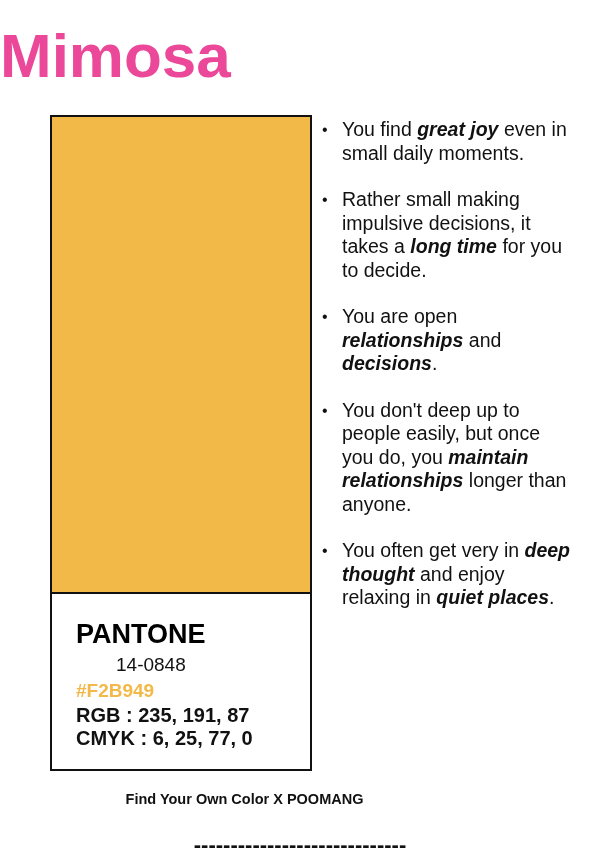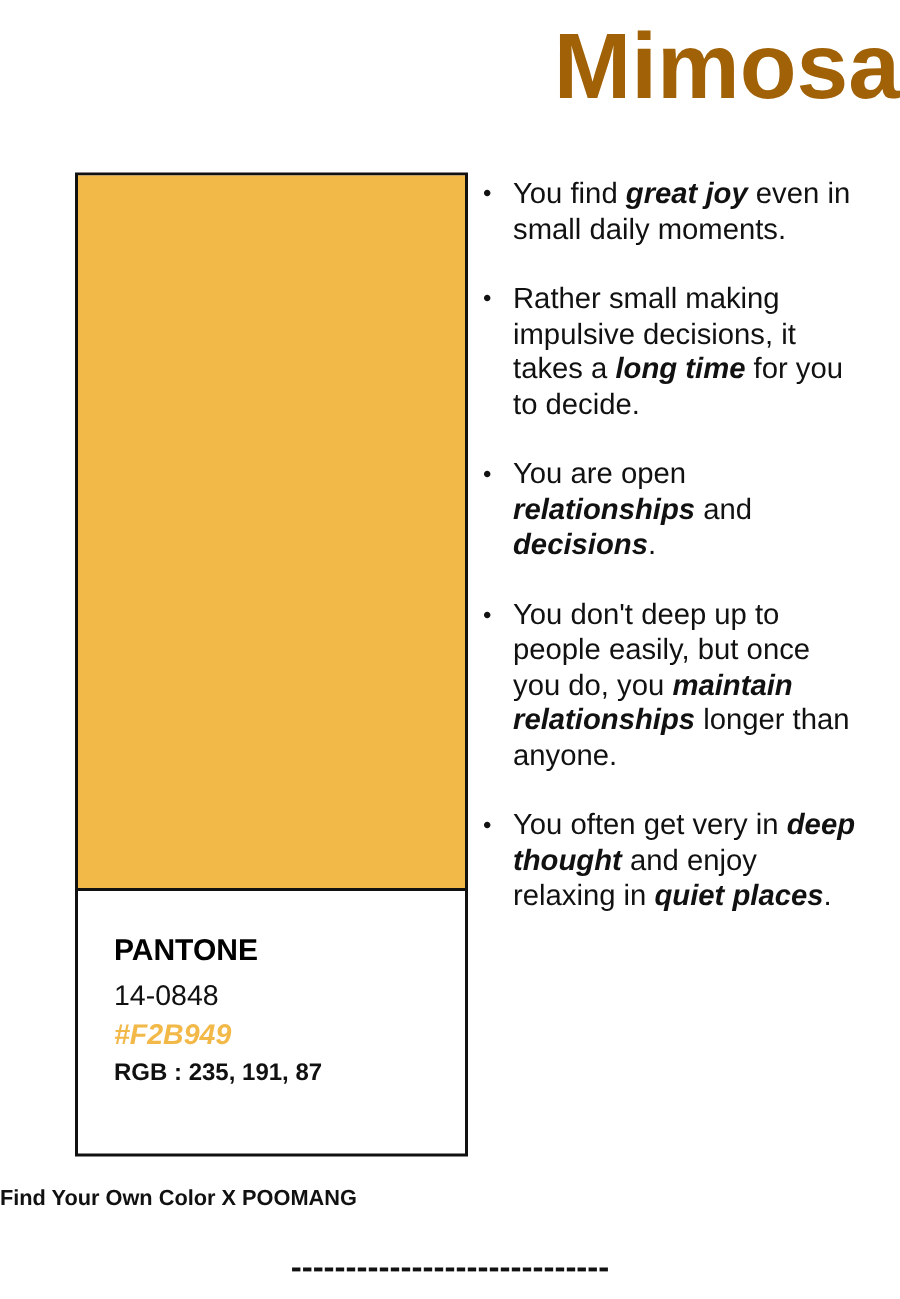--- a/index.html
+++ b/index.html
@@ -1,46 +1,47 @@
 <!DOCTYPE html>
 <html><head>
 <meta charset="utf-8">
 <style>
   html, body { margin:0; padding:0; background:#ffffff; }
   body { width:600px; height:866px; position:relative; overflow:hidden;
          font-family:"Liberation Sans", "DejaVu Sans", sans-serif; color:#111; }
-  .title { position:absolute; top:7px; left:0; width:600px; text-align:right;
-           font-size:62px; font-weight:bold; letter-spacing:0px; line-height:76px; color:#a16207; }
+  .title { position:absolute; top:18px; left:0; width:600px; text-align:left;
+           font-size:62px; font-weight:bold; letter-spacing:0px; line-height:76px; color:#ec4899; }
   .card { position:absolute; left:50px; top:115px; width:258px; height:652px;
           border:2px solid #111; box-sizing:content-box; background:#fff; }
   .swatch { position:absolute; left:0; top:0; width:258px; height:475px; border-bottom:2px solid #111; }
   .info { position:absolute; left:24px; top:502px; }
-  .pantone { font-size:20px; font-weight:bold; line-height:30px; color:#000; }
-  .code { font-size:19px; line-height:26px; margin-top:3px; color:#111; }
+  .pantone { font-size:27px; font-weight:bold; line-height:30px; color:#000; }
+  .code { font-size:19px; line-height:26px; margin-top:3px; color:#111;margin-left:40px; }
   .hex { font-size:19px; font-weight:bold; line-height:26px; }
-  .rgb, .cmyk { font-size:16px; font-weight:bold; line-height:23px; color:#111; }
+  .rgb, .cmyk { font-size:20px; font-weight:bold; line-height:23px; color:#111; }
   .traits { position:absolute; left:322px; top:118px; width:250px; list-style:none; margin:0; padding:0; }
   .trait { position:relative; padding-left:20px; font-size:19.5px; line-height:23.5px; margin-bottom:23px; color:#111; }
   .trait .bullet { position:absolute; left:0; top:0; font-size:16px; }
   .trait b { font-weight:bold;font-style:italic; }
-  .footer { position:absolute; top:791px; left:0; width:489px; font-size:14.5px; font-weight:bold; color:#111; }
+  .footer { position:absolute; top:791px; left:0; width:489px; text-align:center; font-size:14.5px; font-weight:bold; color:#111; }
   .dashes { position:absolute; top:832px; left:0; width:600px; text-align:center; font-size:22px; font-weight:bold; letter-spacing:0px; color:#111; }
 </style>
 </head>
 <body>
 
 <div class="title">Mimosa</div>
 
 <div class="card">
   <div class="swatch" style="background: rgb(242, 185, 73);"></div>
   <div class="info">
     <div class="pantone">PANTONE</div>
     <div class="code">14-0848</div>
-    <div class="hex" style="color: rgb(242, 185, 73); font-style: italic;">#F2B949</div>
+    <div class="hex" style="color: rgb(242, 185, 73);">#F2B949</div>
     <div class="rgb">RGB : 235, 191, 87</div>
+    <div class="cmyk">CMYK : 6, 25, 77, 0</div>
   </div>
 </div>
 
 <ul class="traits">
     <li class="trait"><span class="bullet">•</span><span>You find </span><b>great joy</b><span> even in small daily moments.</span></li>
     <li class="trait"><span class="bullet">•</span><span>Rather small making impulsive decisions, it takes a </span><b>long time</b><span> for you to decide.</span></li>
     <li class="trait"><span class="bullet">•</span><span>You are open </span><b>relationships</b><span> and </span><b>decisions</b><span>.</span></li>
     <li class="trait"><span class="bullet">•</span><span>You don't deep up to people easily, but once you do, you </span><b>maintain relationships</b><span> longer than anyone.</span></li>
     <li class="trait"><span class="bullet">•</span><span>You often get very in </span><b>deep thought</b><span> and enjoy relaxing in </span><b>quiet places</b><span>.</span></li>
   </ul>

